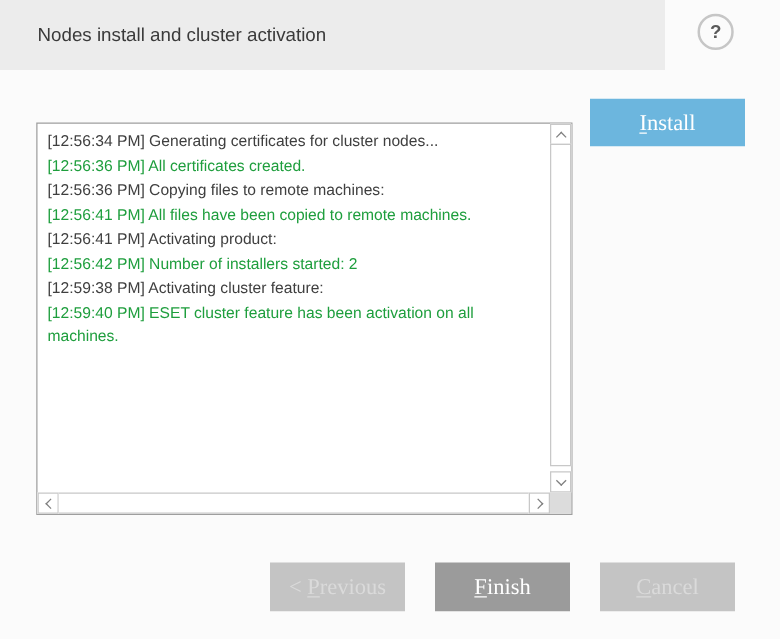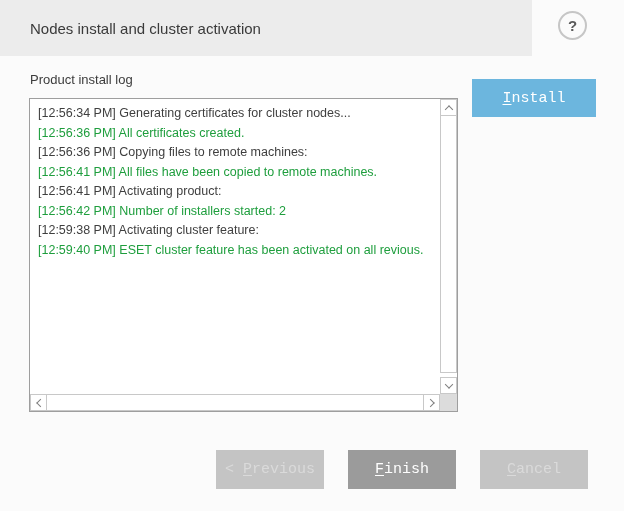--- a/index.html
+++ b/index.html
@@ -32,21 +32,21 @@
   }
 
   
   .log-label {
     position:absolute; left:30px; top:72px;
     font-size:13px; color:var(--label-color, #3c3c3c);
   }
 
   
   .btn {
-    border:none; font-family:Liberation Mono, monospace; font-size:15px;
+    border:none; font-family:Liberation Serif, serif; font-size:18px;
     display:flex; align-items:center; justify-content:center;
     cursor:pointer;
   }
   .install-btn {
     position:absolute; left:472px; top:79px; width:124px; height:38px;
     background:var(--accent-blue, #6cb6de); color:#ffffff;
   }
   .accel { text-decoration:underline; text-underline-offset:2px; }
 
   
@@ -113,36 +113,35 @@
 
 <div class="window">
 
   <div class="header">
     <div class="header-title">Nodes install and cluster activation</div>
     <div class="help-btn">
       <span>?</span>
     </div>
   </div>
 
-  <div class="log-label">Product install log</div>
 
   <button class="btn install-btn">
     <span><span class="accel">I</span><span>nstall</span></span>
   </button>
 
   <div class="log-box">
     <div class="log-text">
         <div class="log-line info">[12:56:34 PM] Generating certificates for cluster nodes...</div>
         <div class="log-line success">[12:56:36 PM] All certificates created.</div>
         <div class="log-line info">[12:56:36 PM] Copying files to remote machines:</div>
         <div class="log-line success">[12:56:41 PM] All files have been copied to remote machines.</div>
         <div class="log-line info">[12:56:41 PM] Activating product:</div>
         <div class="log-line success">[12:56:42 PM] Number of installers started: 2</div>
         <div class="log-line info">[12:59:38 PM] Activating cluster feature:</div>
-        <div class="log-line success">[12:59:40 PM] ESET cluster feature has been activated on all revious.</div>
+        <div class="log-line success">[12:59:40 PM] ESET cluster feature has been activation on all machines.</div>
       </div>
 
     <div class="vscroll">
       <div class="sb-btn up">
         <span class="chev chev-up"></span>
       </div>
       <div class="vthumb"></div>
       <div class="sb-btn down">
         <span class="chev chev-down"></span>
       </div>

